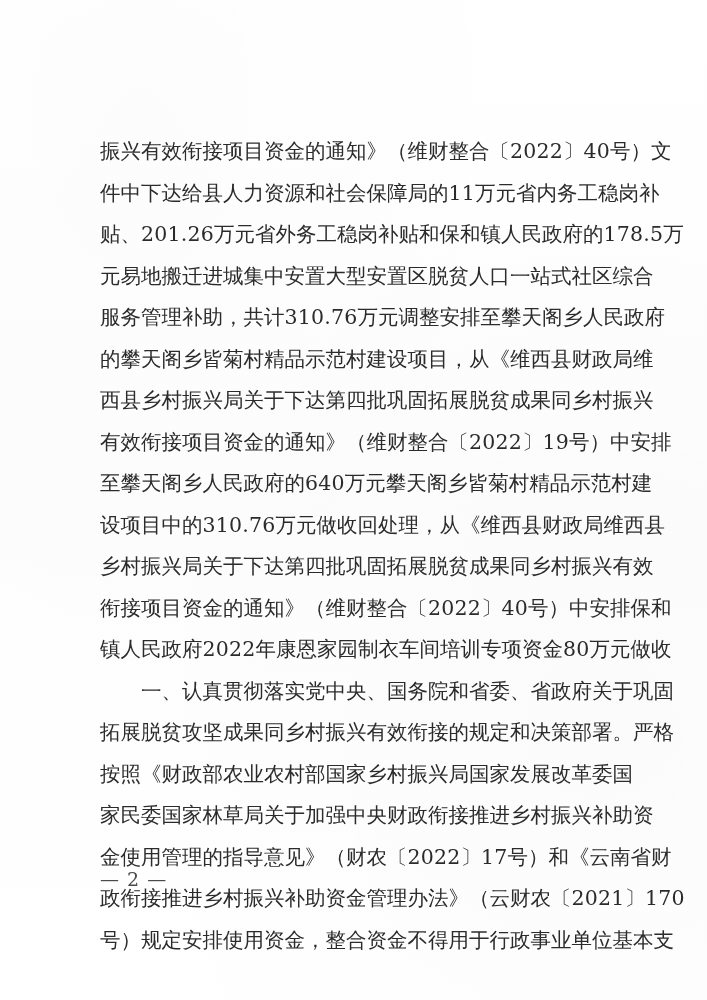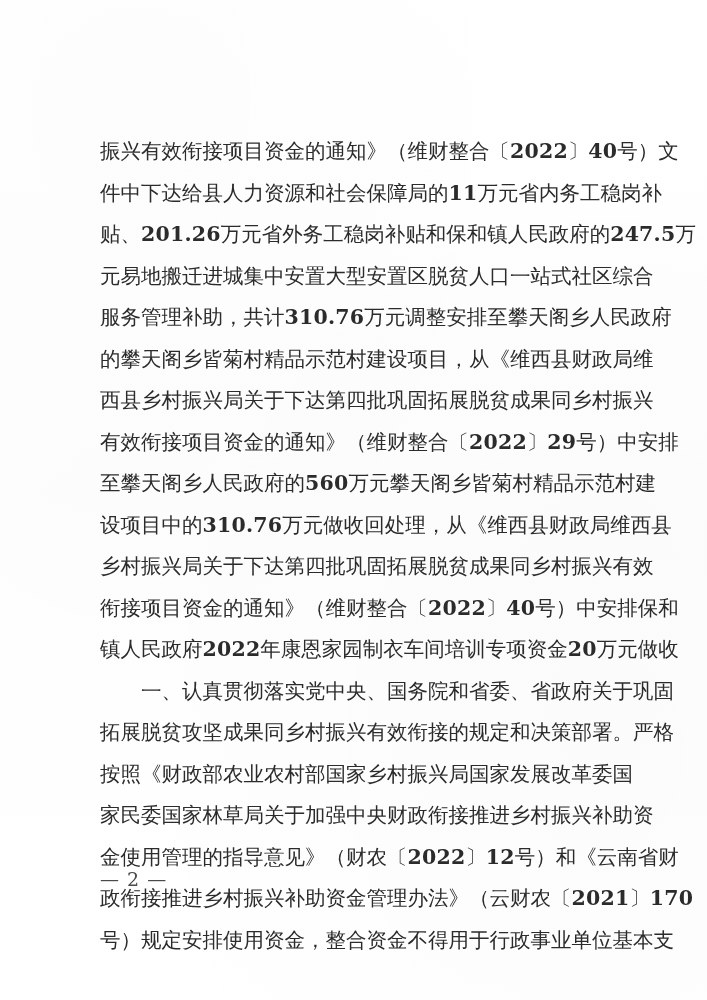--- a/index.html
+++ b/index.html
@@ -59,21 +59,21 @@
     justify-content: space-between;
     white-space: normal;
   }
   .doc-line.justify > span.ch {
     display: inline-block;
   }
 
   
   .num {
     font-family: "DejaVu Serif", "Liberation Serif", serif;
-    font-weight: 700;
+    font-weight: 400;
     letter-spacing: 0.2px;
   }
 
   #page-number {
     position: absolute;
     left: 100px;
     top: 868px;
     font-size: 19px;
     color: #4a4a4a;
     font-family: "DejaVu Serif", "Liberation Serif", serif;
@@ -167,21 +167,21 @@
         <span class="ch">和</span>
         <span class="ch">保</span>
         <span class="ch">和</span>
         <span class="ch">镇</span>
         <span class="ch">人</span>
         <span class="ch">民</span>
         <span class="ch">政</span>
         <span class="ch">府</span>
         <span class="ch">的</span>
         <span class="ch"> </span>
-        <span class="ch num">247.5</span>
+        <span class="ch num">178.5</span>
         <span class="ch"> </span>
         <span class="ch">万</span>
       </div>
       <div class="doc-line justify">
         <span class="ch">元</span>
         <span class="ch">易</span>
         <span class="ch">地</span>
         <span class="ch">搬</span>
         <span class="ch">迁</span>
         <span class="ch">进</span>
@@ -309,41 +309,41 @@
         <span class="ch">知</span>
         <span class="ch">》</span>
         <span class="ch">（</span>
         <span class="ch">维</span>
         <span class="ch">财</span>
         <span class="ch">整</span>
         <span class="ch">合</span>
         <span class="ch">〔</span>
         <span class="ch num">2022</span>
         <span class="ch">〕</span>
-        <span class="ch num">29</span>
+        <span class="ch num">19</span>
         <span class="ch"> </span>
         <span class="ch">号</span>
         <span class="ch">）</span>
         <span class="ch">中</span>
         <span class="ch">安</span>
         <span class="ch">排</span>
       </div>
       <div class="doc-line justify">
         <span class="ch">至</span>
         <span class="ch">攀</span>
         <span class="ch">天</span>
         <span class="ch">阁</span>
         <span class="ch">乡</span>
         <span class="ch">人</span>
         <span class="ch">民</span>
         <span class="ch">政</span>
         <span class="ch">府</span>
         <span class="ch">的</span>
         <span class="ch"> </span>
-        <span class="ch num">560</span>
+        <span class="ch num">640</span>
         <span class="ch"> </span>
         <span class="ch">万</span>
         <span class="ch">元</span>
         <span class="ch">攀</span>
         <span class="ch">天</span>
         <span class="ch">阁</span>
         <span class="ch">乡</span>
         <span class="ch">皆</span>
         <span class="ch">菊</span>
         <span class="ch">村</span>
@@ -460,21 +460,21 @@
         <span class="ch">衣</span>
         <span class="ch">车</span>
         <span class="ch">间</span>
         <span class="ch">培</span>
         <span class="ch">训</span>
         <span class="ch">专</span>
         <span class="ch">项</span>
         <span class="ch">资</span>
         <span class="ch">金</span>
         <span class="ch"> </span>
-        <span class="ch num">20</span>
+        <span class="ch num">80</span>
         <span class="ch"> </span>
         <span class="ch">万</span>
         <span class="ch">元</span>
         <span class="ch">做</span>
         <span class="ch">收</span>
       </div>
       <div class="doc-line justify">
         <span class="ch">　</span>
         <span class="ch">　</span>
         <span class="ch">一</span>
@@ -607,21 +607,21 @@
         <span class="ch">导</span>
         <span class="ch">意</span>
         <span class="ch">见</span>
         <span class="ch">》</span>
         <span class="ch">（</span>
         <span class="ch">财</span>
         <span class="ch">农</span>
         <span class="ch">〔</span>
         <span class="ch num">2022</span>
         <span class="ch">〕</span>
-        <span class="ch num">12</span>
+        <span class="ch num">17</span>
         <span class="ch"> </span>
         <span class="ch">号</span>
         <span class="ch">）</span>
         <span class="ch">和</span>
         <span class="ch">《</span>
         <span class="ch">云</span>
         <span class="ch">南</span>
         <span class="ch">省</span>
         <span class="ch">财</span>
       </div>

